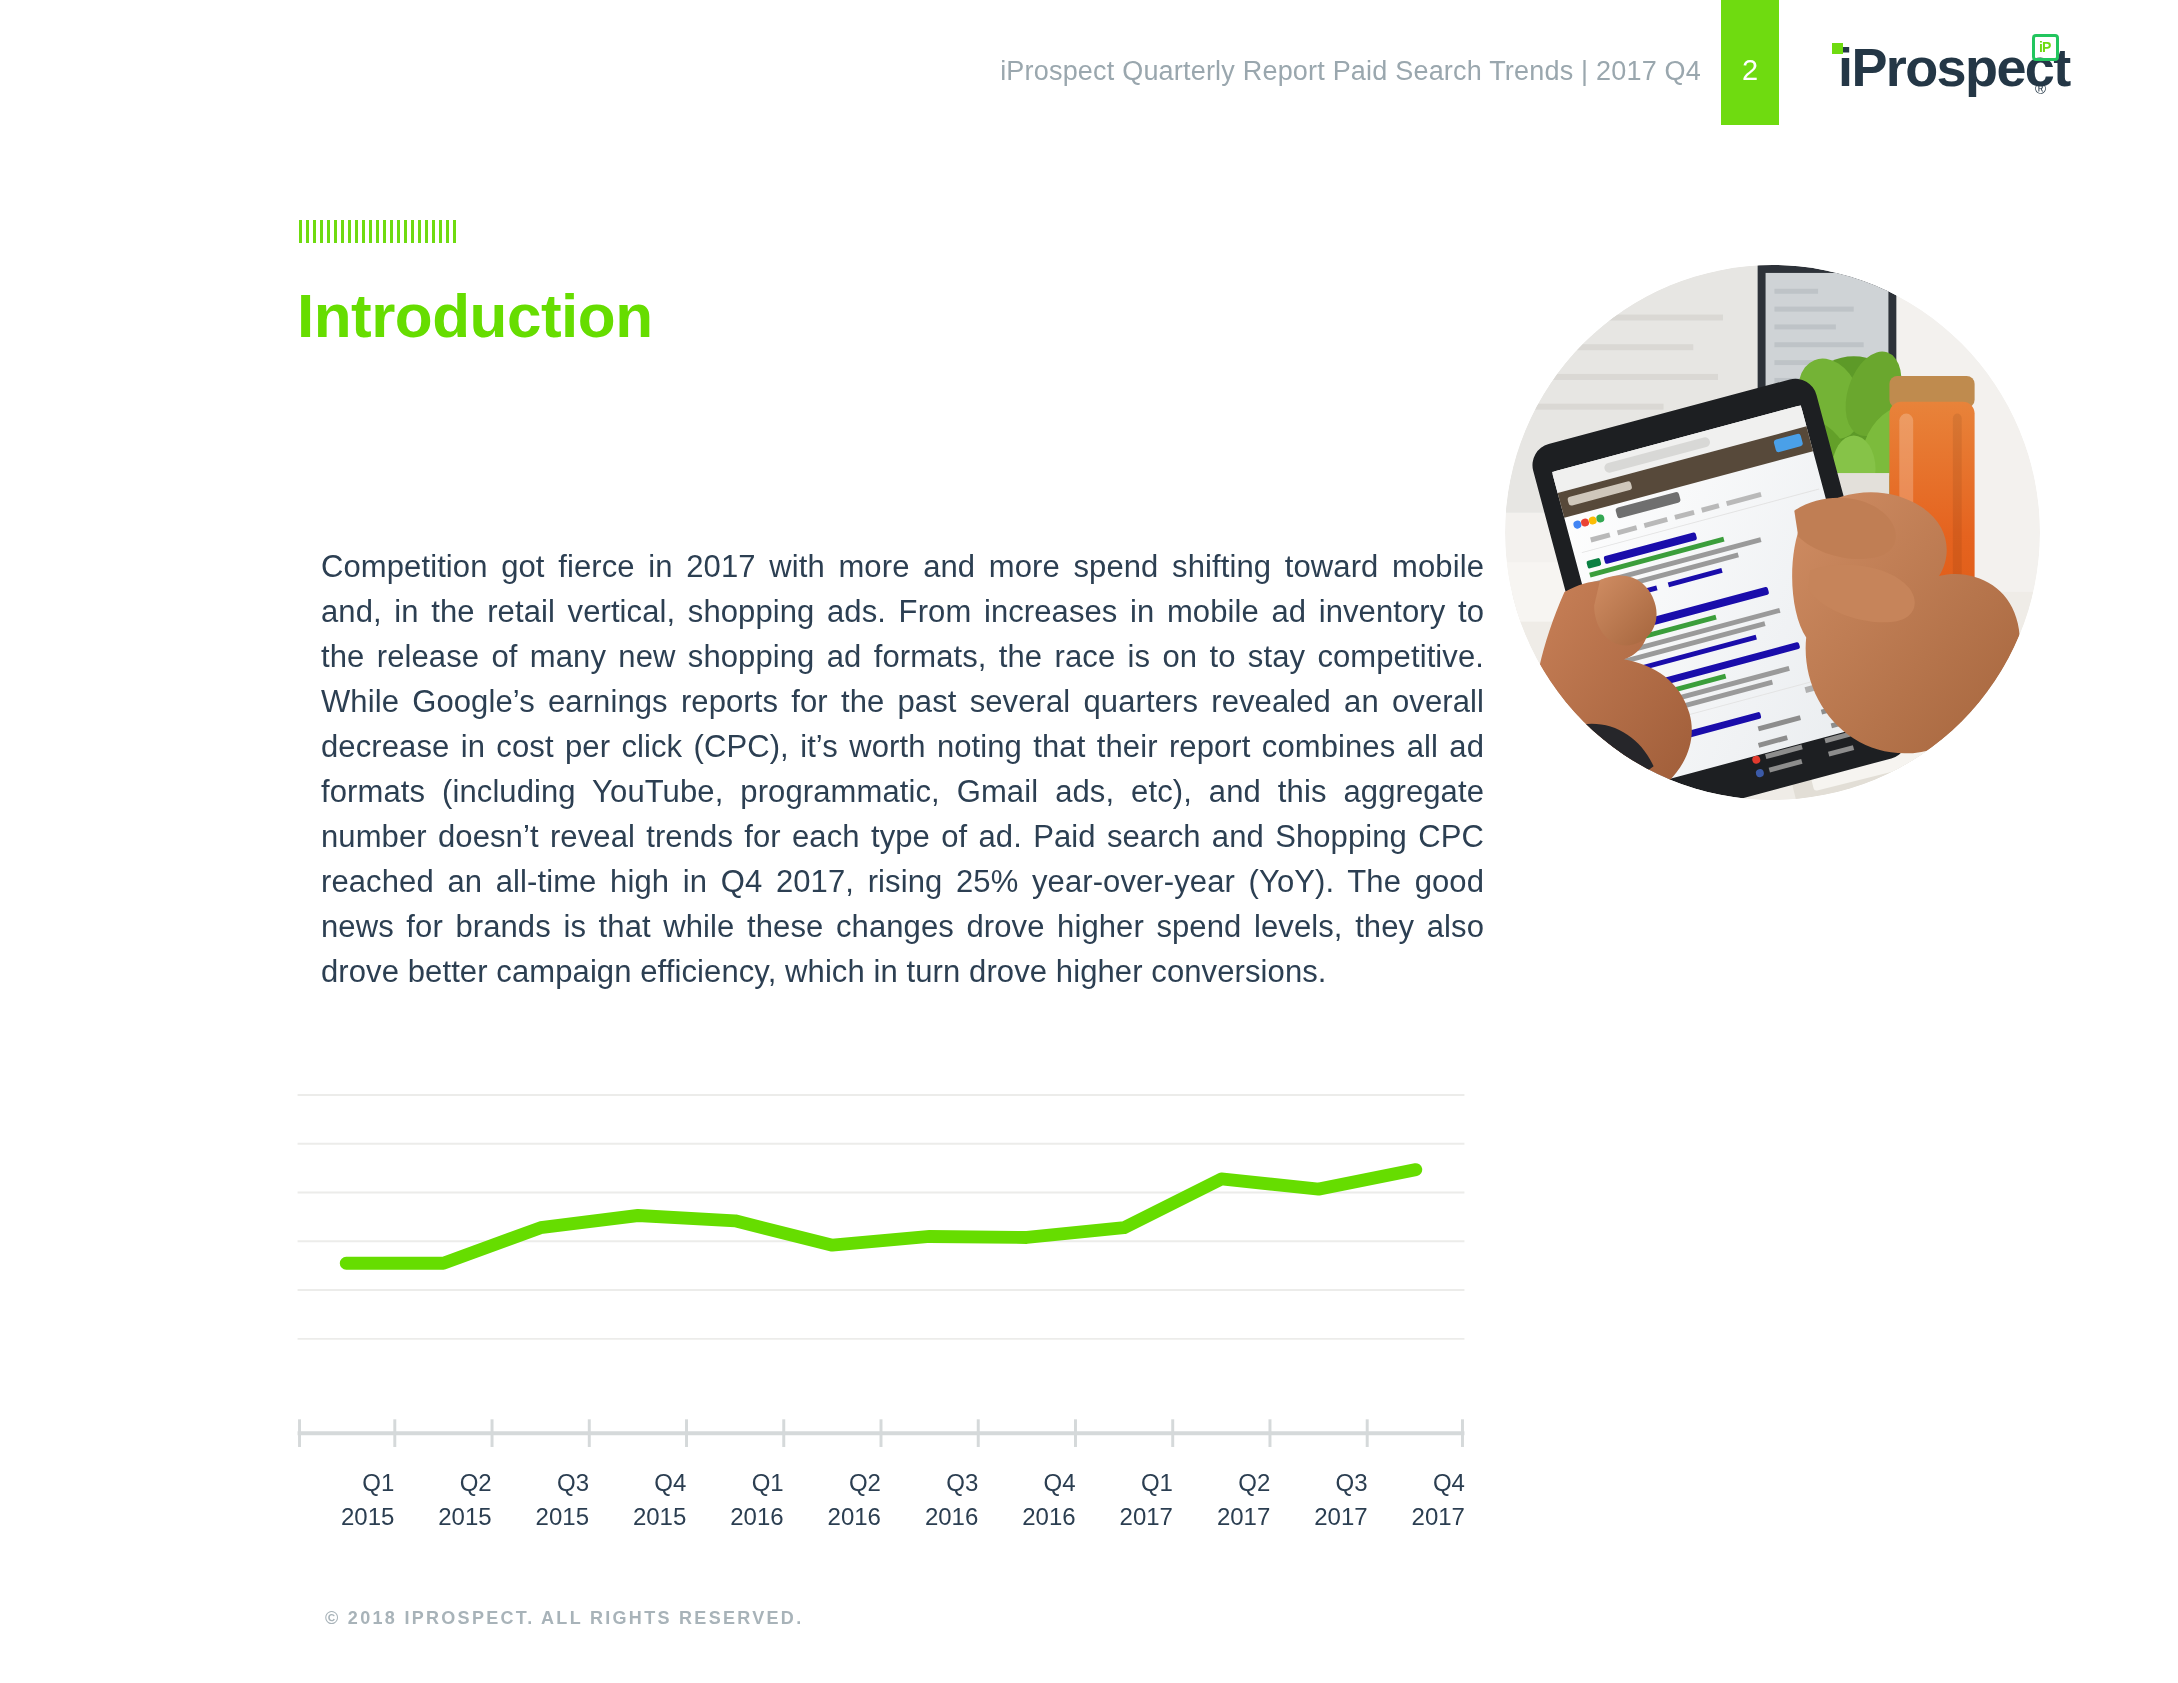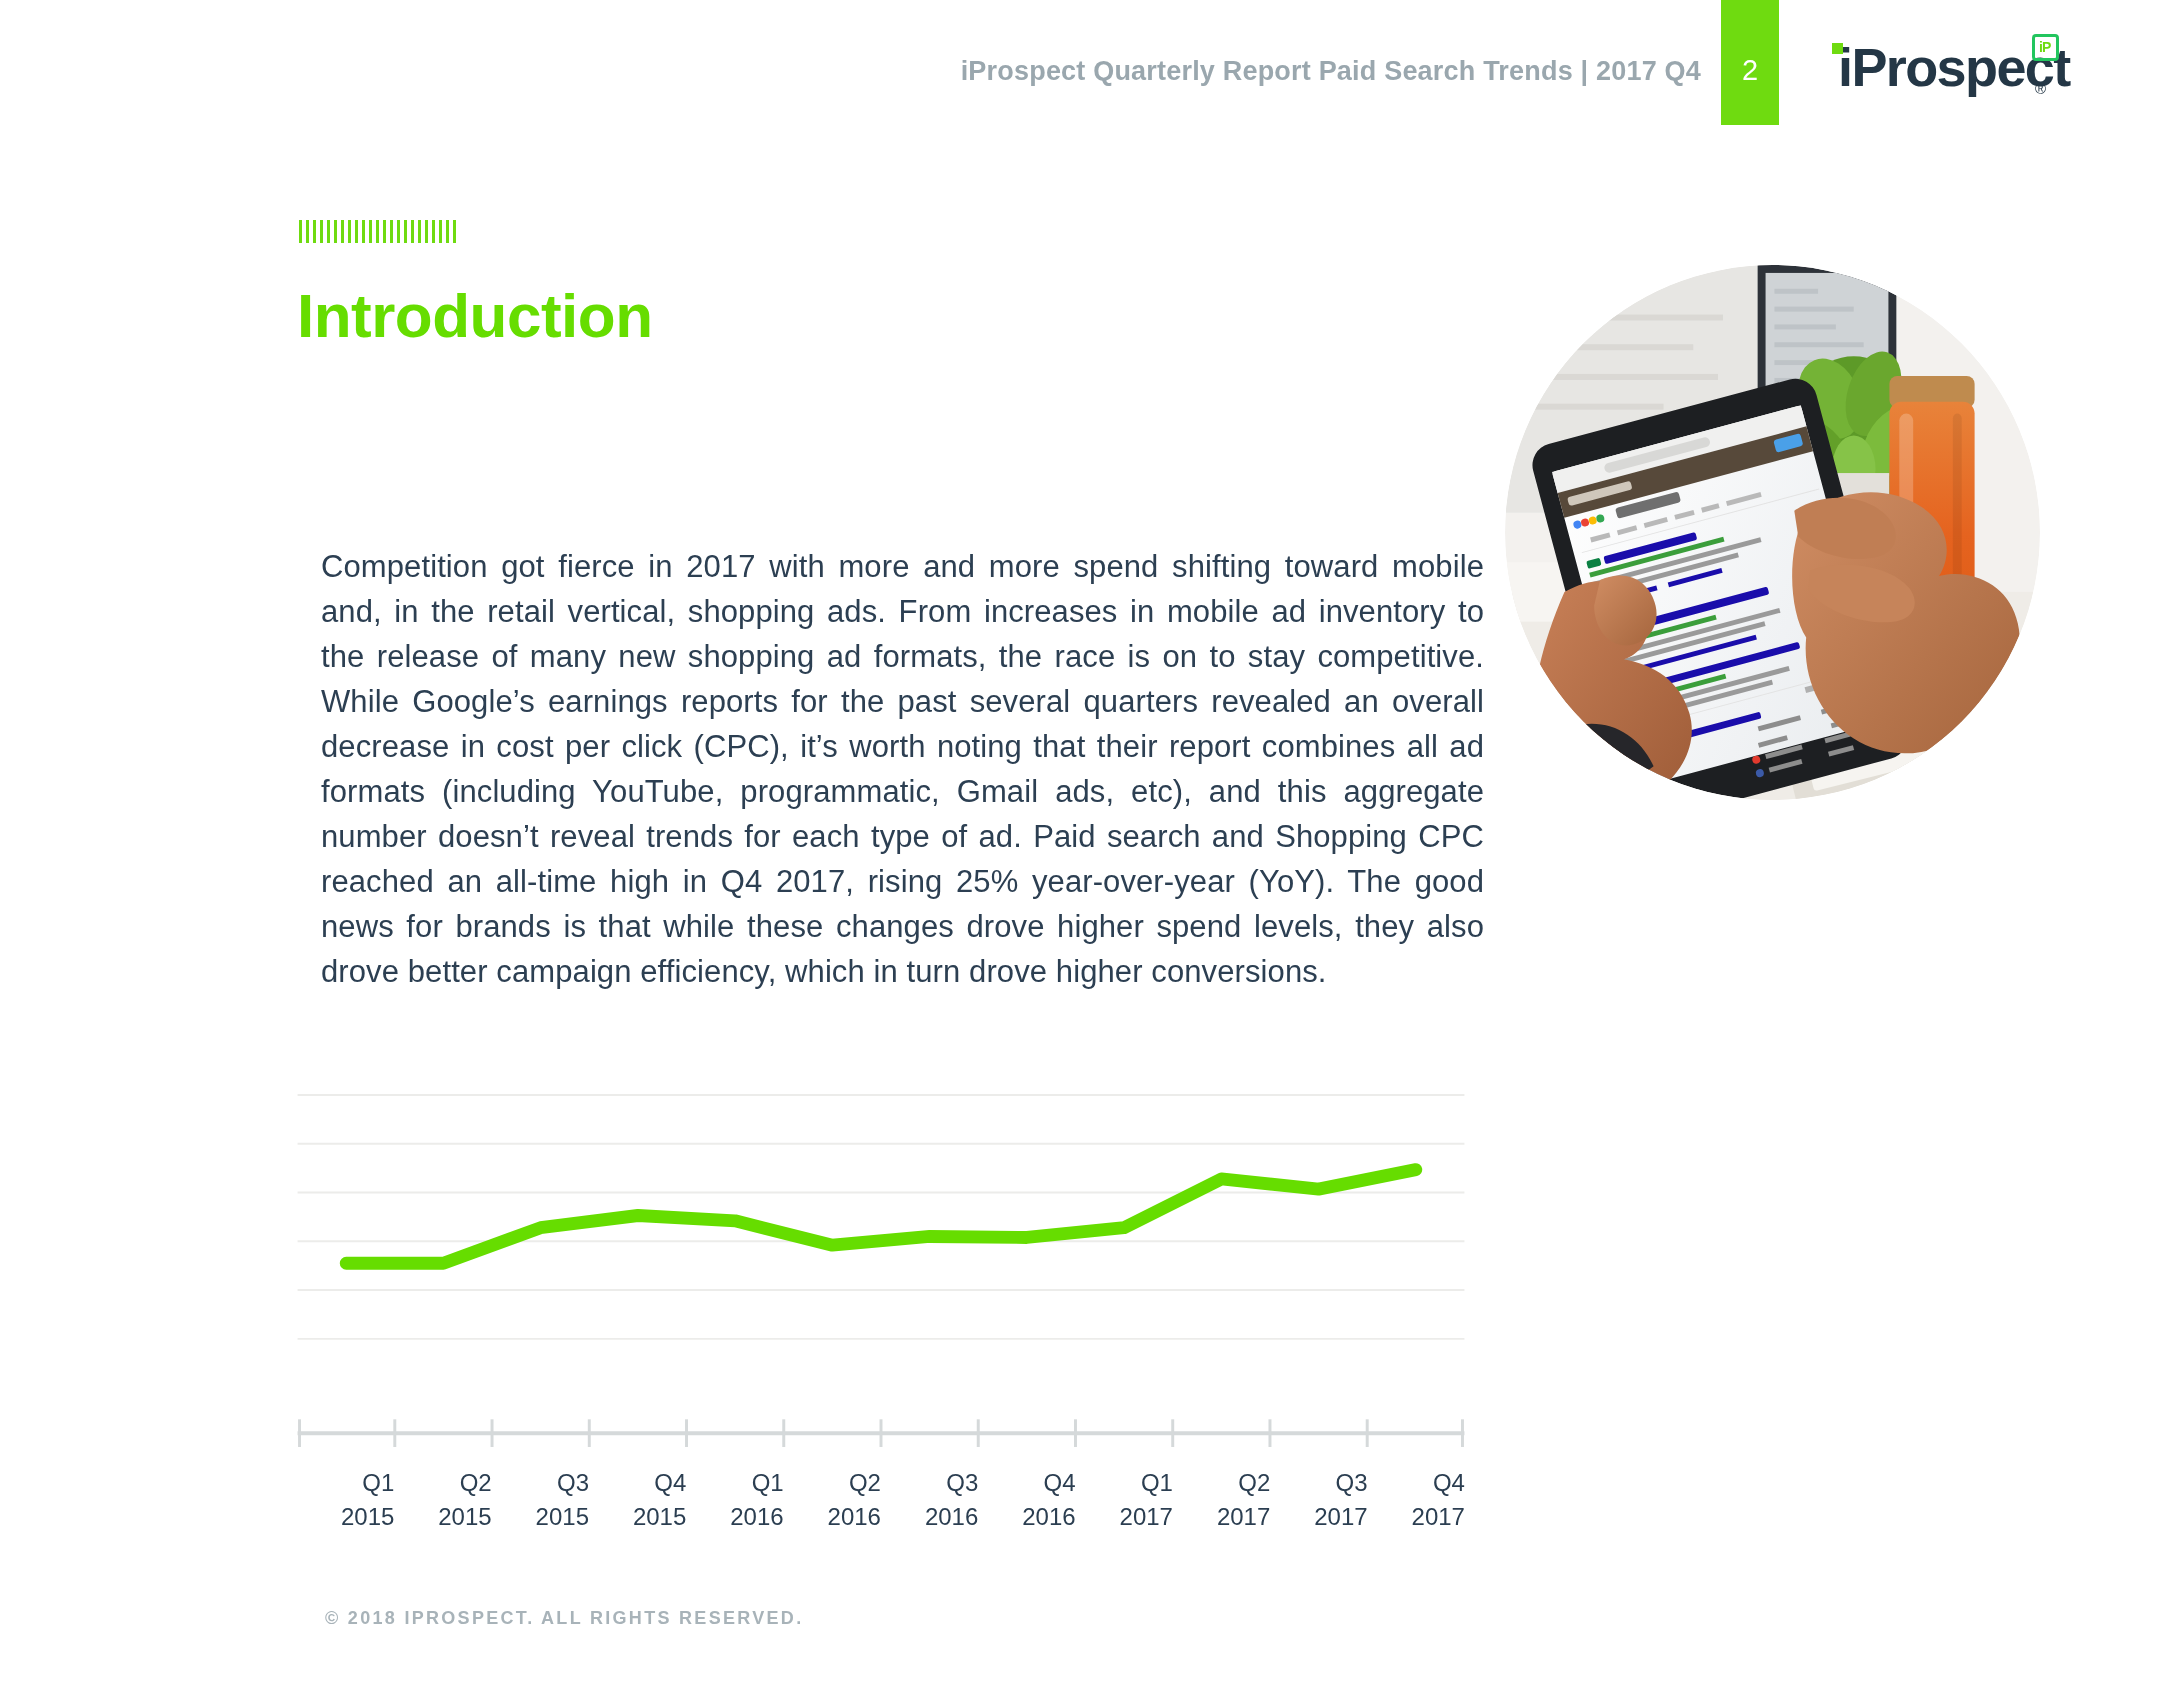--- a/index.html
+++ b/index.html
@@ -24,21 +24,21 @@
     left: 0;
     width: 2178px;
     height: 129px;
   }
   .header-title {
     position: absolute;
     right: 477px;
     top: 71px;
     transform: translateY(-50%);
     font-size: 27px;
-    font-weight: 700;
+    font-weight: 400;
     letter-spacing: 0.2px;
     color: #9aa7ae;
     white-space: nowrap;
     text-align: right;
   }
   .page-badge {
     position: absolute;
     left: 1721px;
     top: 0;
     width: 58px;

